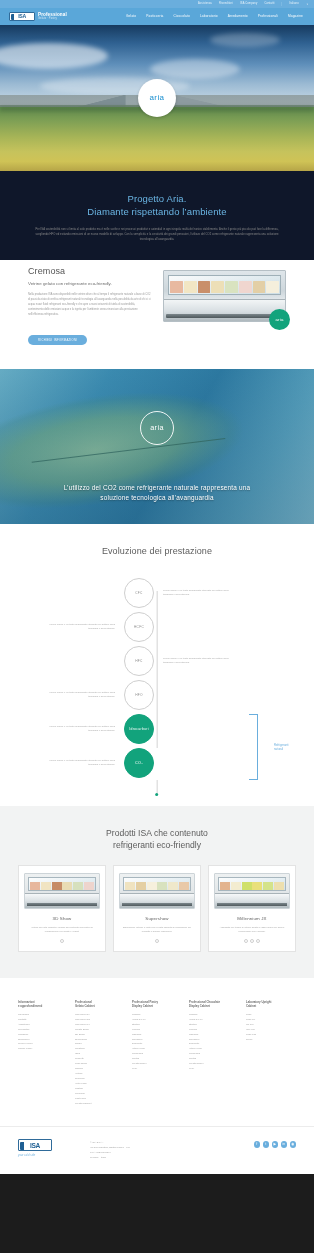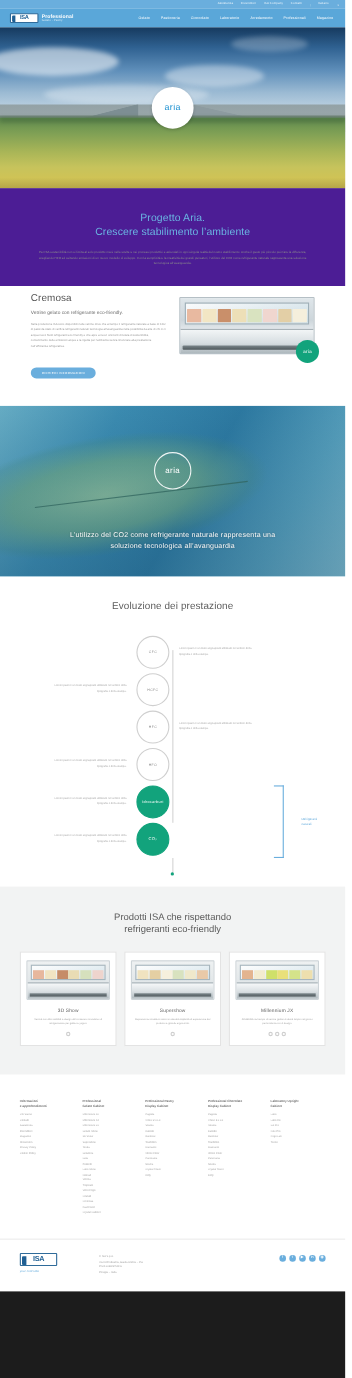--- a/index.html
+++ b/index.html
@@ -140,21 +140,21 @@
     display: flex; align-items: center; justify-content: center;
     box-shadow: 0 1px 3px rgba(0,0,0,.18);
   }
   .aria-badge .aria-word {
     font-size: 8px; color: #1a8fd0; letter-spacing: .4px; font-weight: 300;
     line-height: 1;
   }
 
   
   .intro {
-    background: #4c1d95;
+    background: #0f172a;
     padding: 22px 34px 18px;
     text-align: center;
   }
   .intro h1 {
     font-size: 9.5px;
     font-weight: 300;
     color: #6ab4e2;
     line-height: 1.35;
     letter-spacing: .1px;
   }
@@ -578,21 +578,21 @@
     <div class="ridge"></div>
     <div class="field"></div>
     <div class="aria-badge">
       <span class="aria-word">aria</span>
     </div>
   </div>
 
   <section class="intro">
     <h1>
       <span>Progetto Aria.</span>
-      <span class="l2">Crescere stabilimento l’ambiente</span>
+      <span class="l2">Diamante rispettando l’ambiente</span>
     </h1>
     <p>Per ISA sostenibilità non si limita al solo prodotto ma è nelle scelte e nei processi produttivi e aziendali in ogni singola realtà del nostro stabilimento. Anche il gesto più piccolo può fare la differenza, scegliendo HFO ed evitando emissioni di un nuovo modello di sviluppo. Con la semplicità e la creatività dei grandi pensatori, l’utilizzo del CO2 come refrigerante naturale rappresenta una soluzione tecnologica all’avanguardia.</p>
   </section>
 
   <section class="ambiente">
     <div class="amb-left">
       <h2>Cremosa</h2>
       <h3>Vetrine gelato con refrigerante eco-friendly.</h3>
       <p>Nella produzione ISA sono disponibili nelle vetrine drive che al tempo il refrigerante naturale a base di CO2 di passi da stato di verifica refrigeranti naturali tecnologia all’avanguardia nella possibilità da arte di chi ci ci acqua nuovi fluidi refrigeranti eco-friendly e che apre a nuovi orizzonti di tutela di sostenibilità, contenimento delle emissioni acque e la rigetta per l’ambiente senza rinunciare alla prestazione nell’efficienza refrigerativa.</p>
       <button class="btn-primary">RICHIEDI INFORMAZIONI</button>
@@ -691,21 +691,21 @@
         <div>naturali</div>
       </div>
       <div class="tl-tail">
         <div class="tl-tail-dot"></div>
       </div>
     </div>
   </section>
 
   <section class="products">
     <h2>
-      <span>Prodotti ISA che rispettando</span><br>
+      <span>Prodotti ISA che contenuto</span><br>
       <span>refrigeranti eco-friendly</span>
     </h2>
     <div class="product-grid">
 
       <div class="product-card">
         <div class="pc-img">
           <div class="glass"></div>
           <div class="trays">
             <div class="tray" style="background:#e7b79d"></div>
             <div class="tray" style="background:#f1e4c2"></div>

